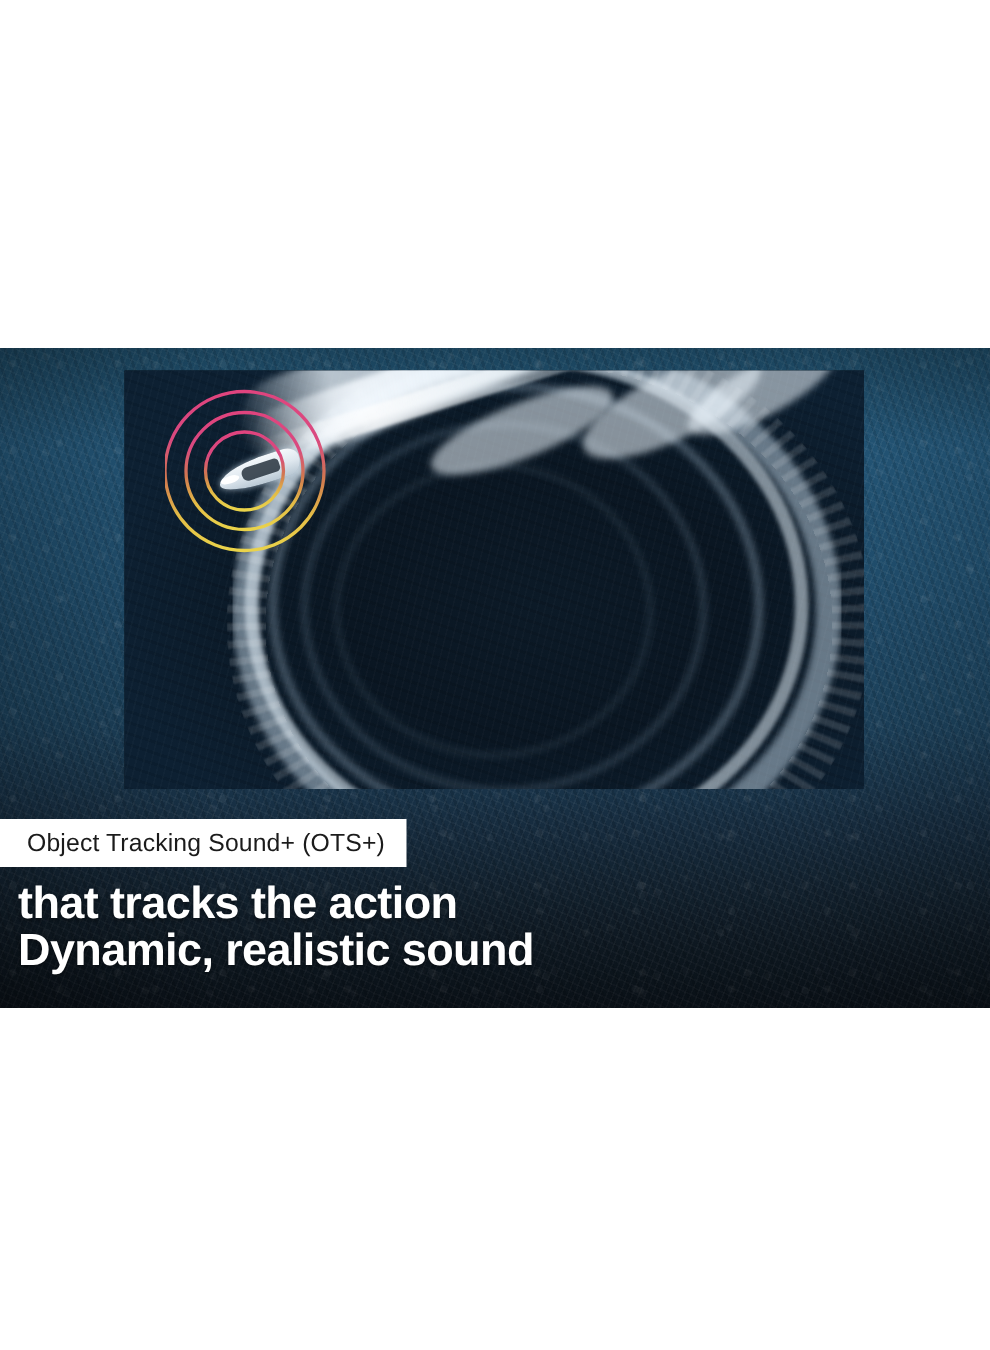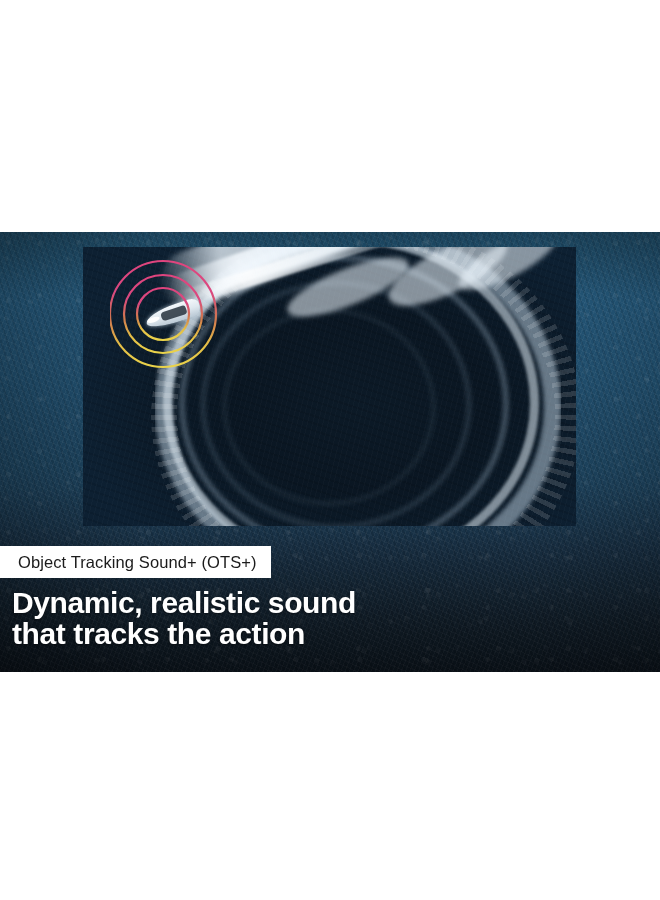--- a/index.html
+++ b/index.html
@@ -353,17 +353,17 @@
       <circle cx="53" cy="72" r="39"></circle>
       <circle cx="53" cy="72" r="53"></circle>
     </g>
   </svg>
 
   <div id="label-badge">
     <span>Object Tracking Sound+ (OTS+)</span>
   </div>
 
   <div id="headline">
+    <span class="line">that tracks the action</span>
     <span class="line">Dynamic, realistic sound</span>
-    <span class="line">that tracks the action</span>
   </div>
 
 </div>
 
 </body></html>

